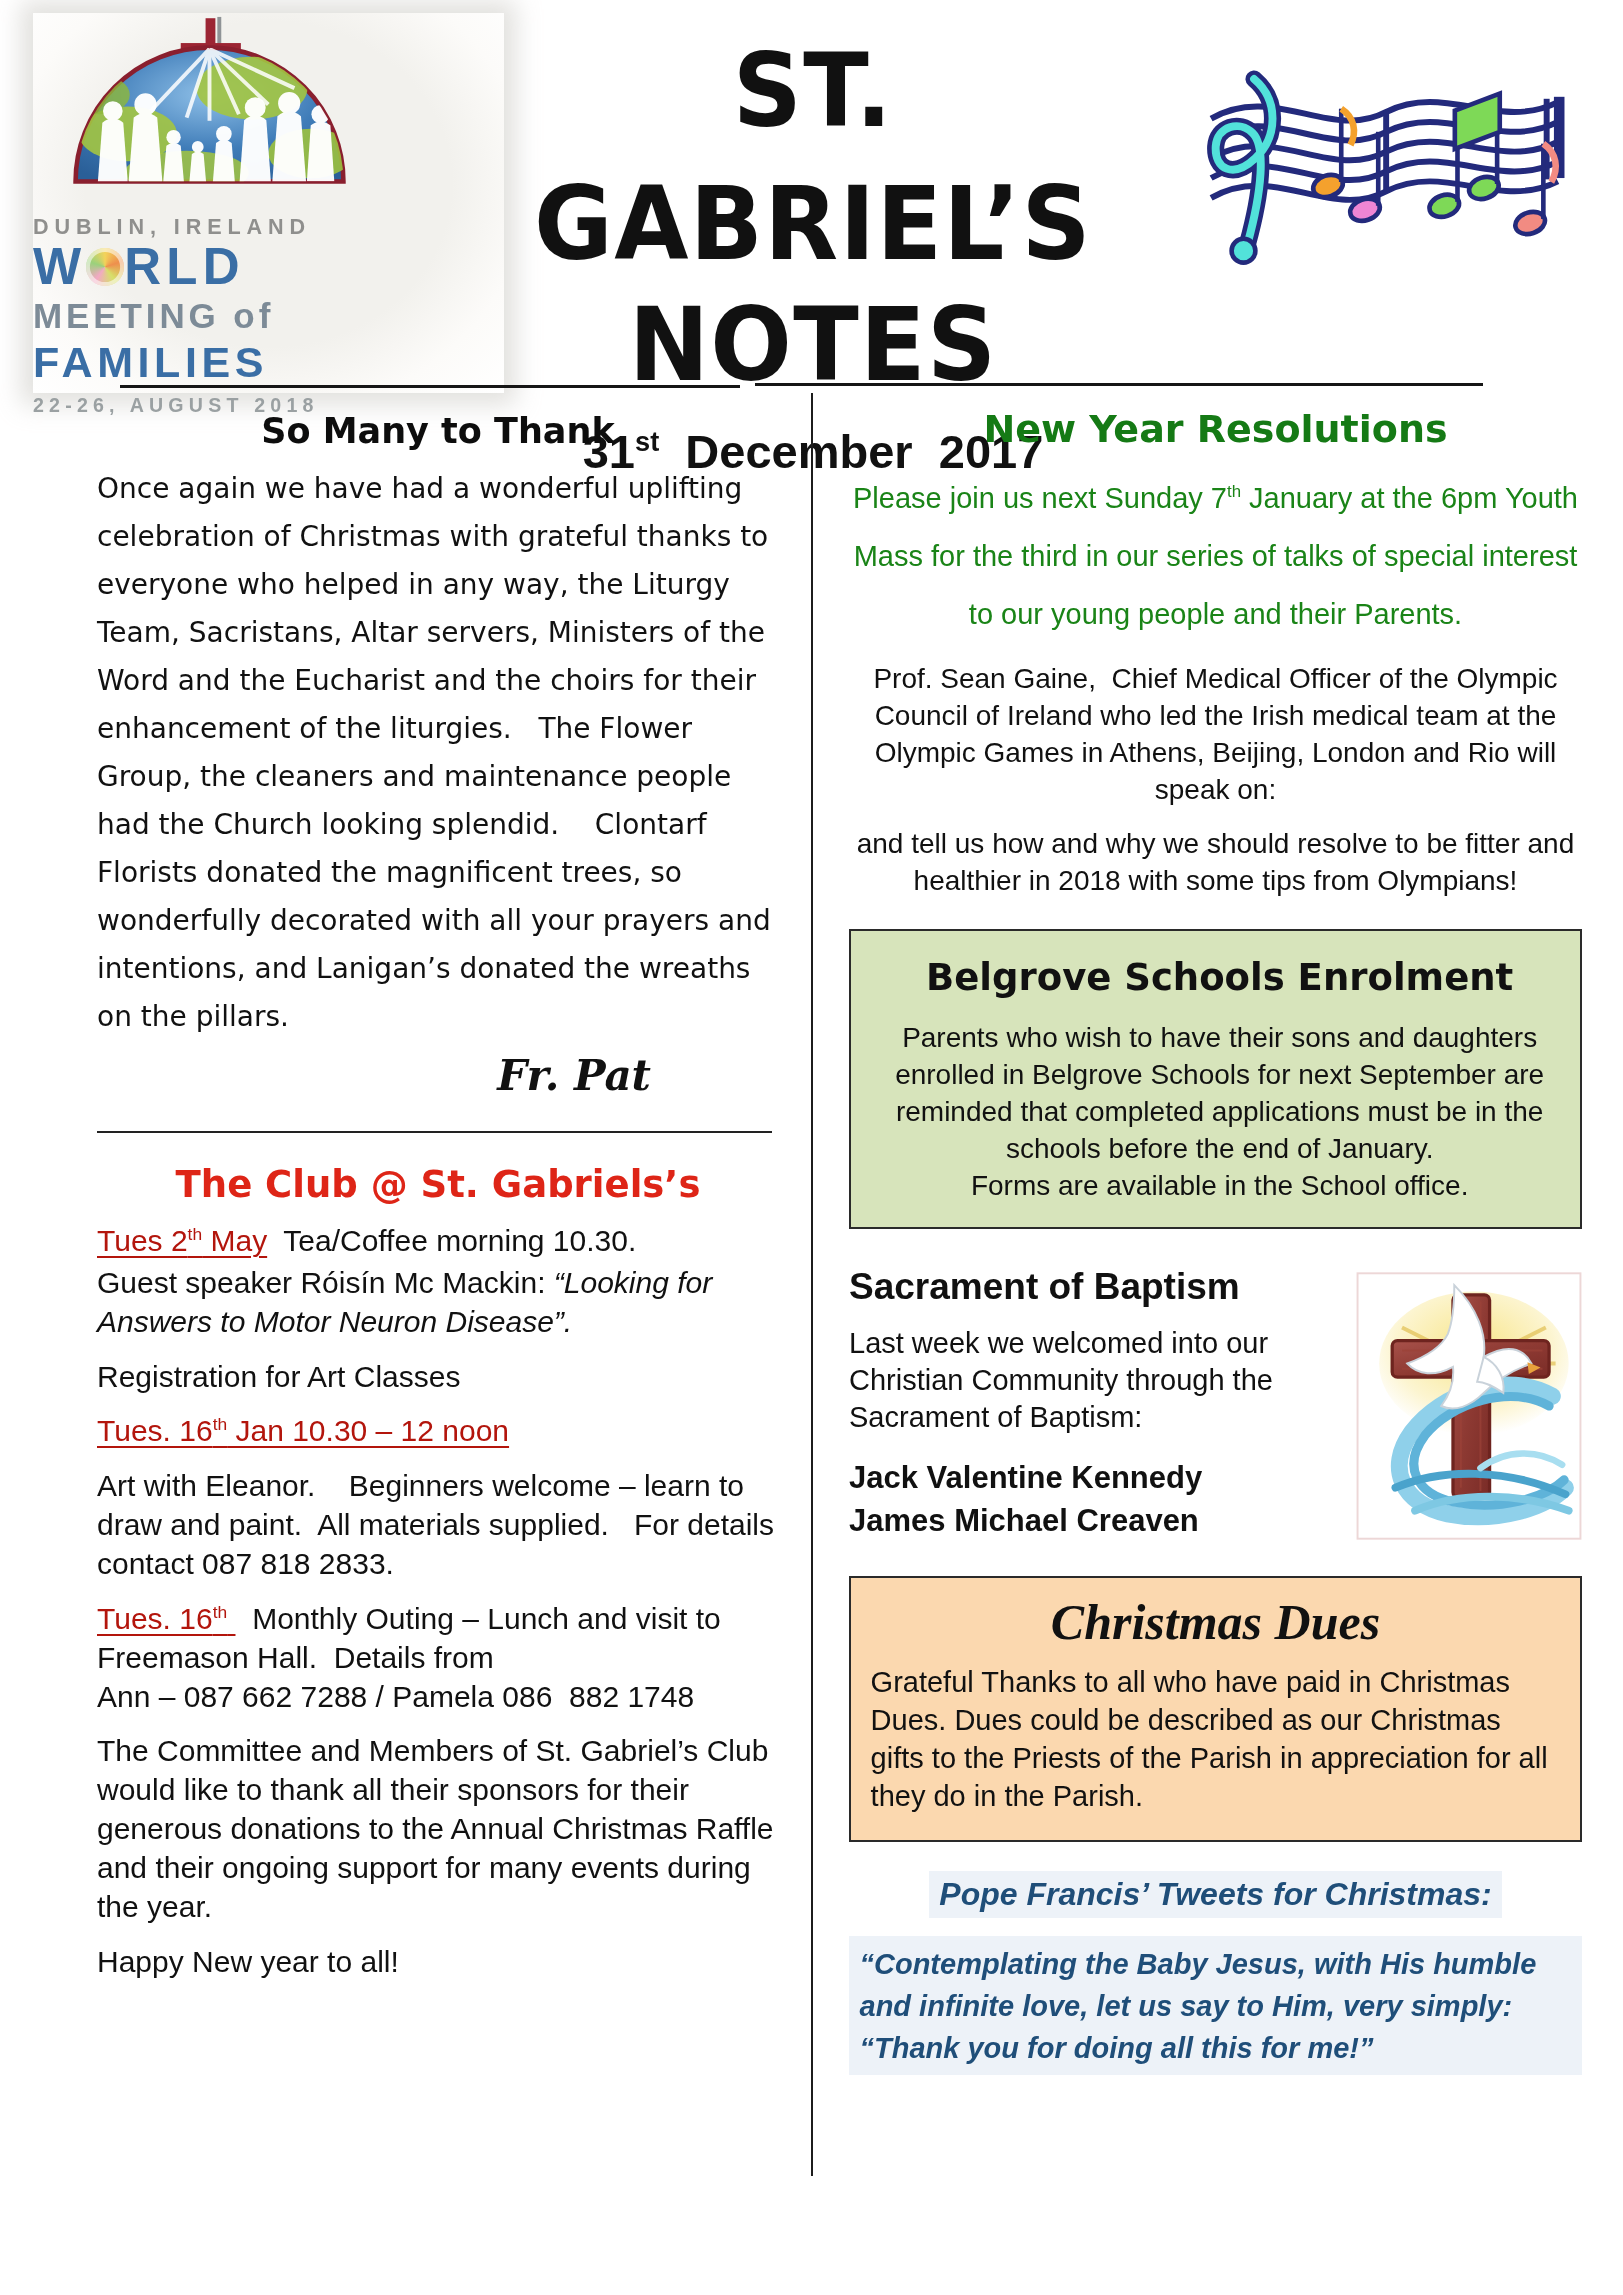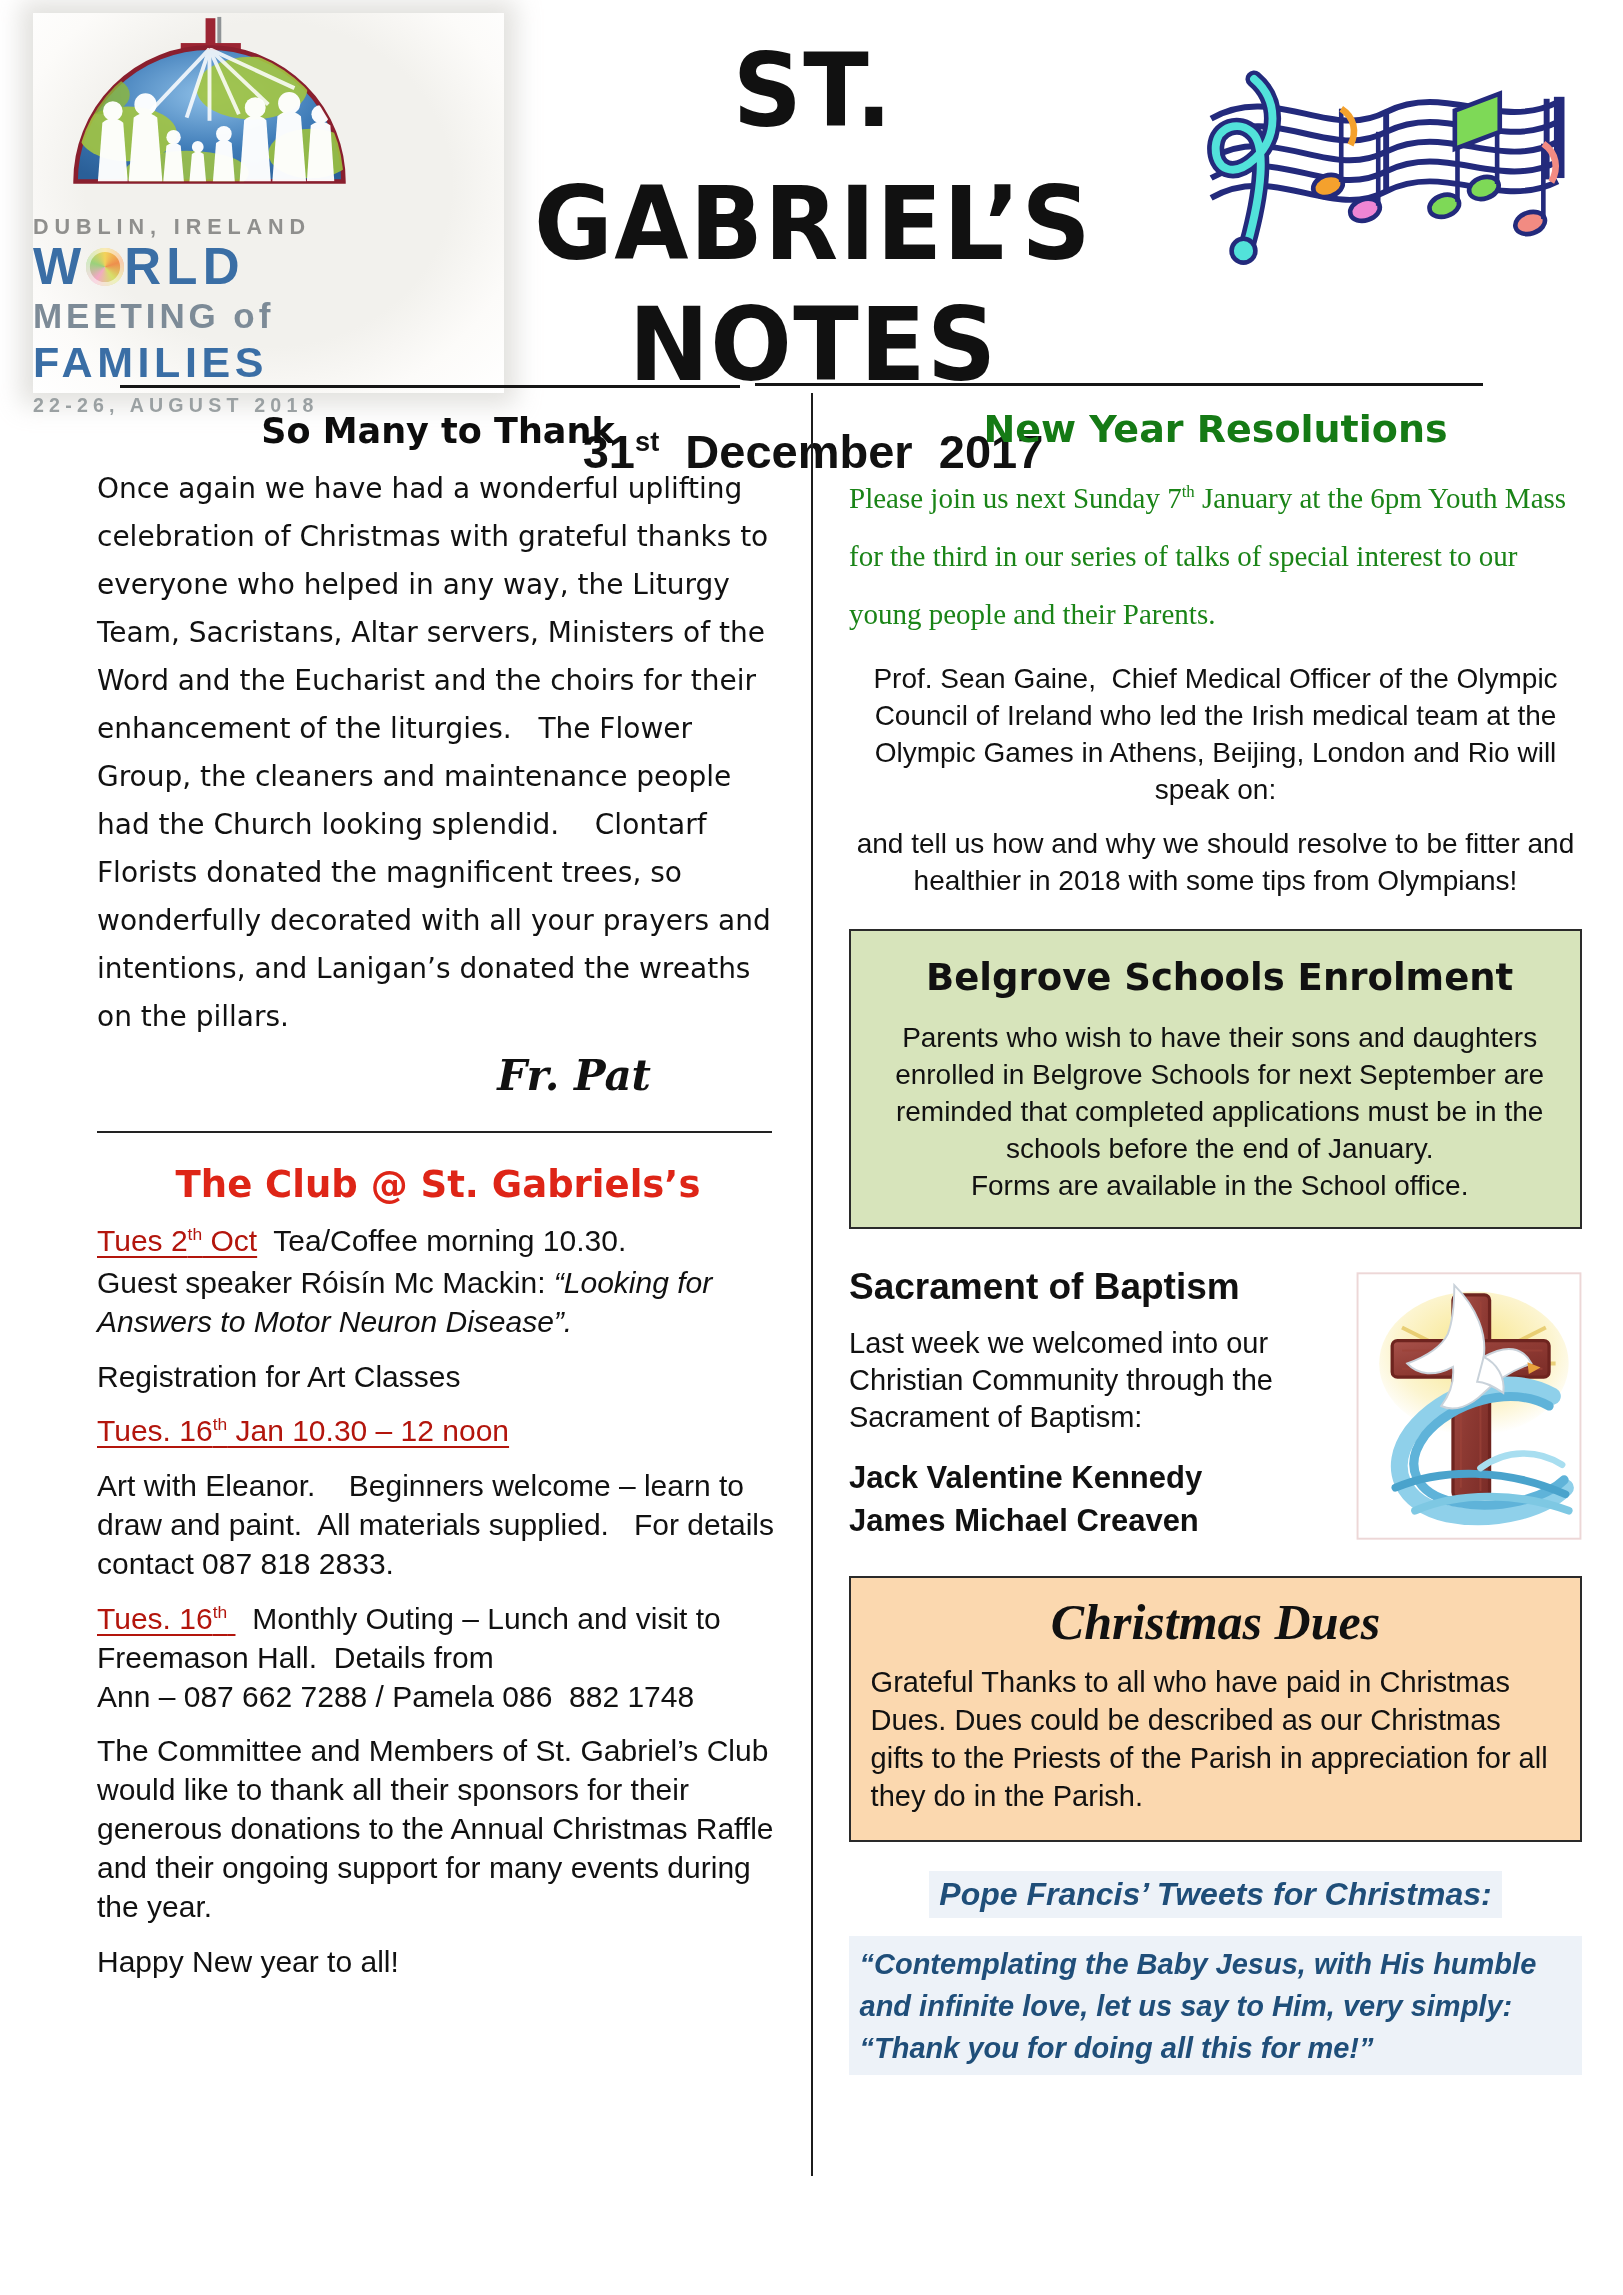--- a/index.html
+++ b/index.html
@@ -50,22 +50,22 @@
   .comic{font-family:"DejaVu Sans",sans-serif;font-size:28px;line-height:48px;margin:14.4px 0 0 0;white-space:pre-wrap;}
   .signature{font-family:"DejaVu Serif","Liberation Serif",serif;font-style:italic;font-weight:600;
       font-size:42px;margin-top:9.2px;text-align:right;padding-right:128px;}
   .hr-div{border:none;border-top:2px solid #222;margin:31px 0 0 0;width:675px;}
 
   .arial{font-size:30px;line-height:39px;margin:15.7px 0 0 0;white-space:pre-wrap;}
   .arial.tight{margin-top:2.6px;}
   .red-date{color:var(--red-date,#b3150c);text-decoration:underline;text-decoration-thickness:2px;text-underline-offset:5.2px;}
   .quote-italic{font-style:italic;}
 
-  .green-para{font-family:Liberation Serif, serif;font-size:29px;line-height:58px;color:var(--green-text,#1a8417);
-      margin:18.3px 0 0 0;white-space:pre-wrap;}
+  .green-para{font-family:Liberation Sans, sans-serif;font-size:29px;line-height:58px;color:var(--green-text,#1a8417);
+      text-align:center;margin:18.3px 0 0 0;white-space:pre-wrap;}
   .center-arial{font-size:28px;line-height:37px;text-align:center;margin:17px 0 0 0;white-space:pre-wrap;}
   .talk-title{font-family:"Liberation Serif","DejaVu Serif",serif;font-style:italic;font-weight:700;
       font-size:49px;line-height:1.42;color:var(--script-green,#1d7c22);text-align:center;margin:23.6px 0 0 0;white-space:pre-wrap;}
 
   .box{border:2.6px solid #2a2a2a;margin-top:30px;padding:17px 15.7px 23.6px 15.7px;}
   .box-belgrove{background:var(--belgrove-bg,#d7e4bb);padding-left:24px;}
   .box-belgrove h3{font-family:"DejaVu Sans",sans-serif;font-size:37px;font-weight:700;text-align:center;margin:7.9px 0 0 0;}
   .box-belgrove p{font-size:28px;line-height:37px;text-align:center;margin:19.6px 0 0 0;white-space:pre-wrap;}
   .box-belgrove p + p{margin-top:0;}
 
@@ -204,21 +204,21 @@
 
   <div class="col-left">
     <h2 class="h-comic h-somany">So Many to Thank</h2>
     <p class="comic">Once again we have had a wonderful uplifting celebration of Christmas with grateful thanks to everyone who helped in any way, the Liturgy Team, Sacristans, Altar servers, Ministers of the Word and the Eucharist and the choirs for their enhancement of the liturgies.   The Flower Group, the cleaners and maintenance people had the Church looking splendid.    Clontarf Florists donated the magnificent trees, so wonderfully decorated with all your prayers and intentions, and Lanigan’s donated the wreaths on the pillars.</p>
     <div class="signature">Fr. Pat</div>
 
     <hr class="hr-div">
 
     <h2 class="h-comic h-club">The Club @ St. Gabriels’s</h2>
 
-    <p class="arial"><span class="red-date"><span>Tues 2</span><span class="sup">th</span><span> Oct</span></span><span>  Tea/Coffee morning 10.30.</span></p>
+    <p class="arial"><span class="red-date"><span>Tues 2</span><span class="sup">th</span><span> May</span></span><span>  Tea/Coffee morning 10.30.</span></p>
     <p class="arial tight"><span>Guest speaker Róisín Mc Mackin: </span><span class="quote-italic">“Looking for Answers to Motor Neuron Disease”.</span></p>
     <p class="arial">Registration for Art Classes</p>
     <p class="arial"><span class="red-date"><span>Tues. 16</span><span class="sup">th</span><span> Jan 10.30 – 12 noon</span></span></p>
     <p class="arial">Art with Eleanor.    Beginners welcome – learn to draw and paint.  All materials supplied.   For details contact 087 818 2833.</p>
     <p class="arial"><span class="red-date"><span>Tues. 16</span><span class="sup">th</span><span> </span></span><span>  Monthly Outing – Lunch and visit to Freemason Hall.  Details from</span><br><span>Ann – 087 662 7288 / Pamela 086  882 1748</span></p>
     <p class="arial">The Committee and Members of St. Gabriel’s Club would like to thank all their sponsors for their generous donations to the Annual Christmas Raffle and their ongoing support for many events during the year.</p>
     <p class="arial">Happy New year to all!</p>
   </div>
 
   <div class="col-right">

